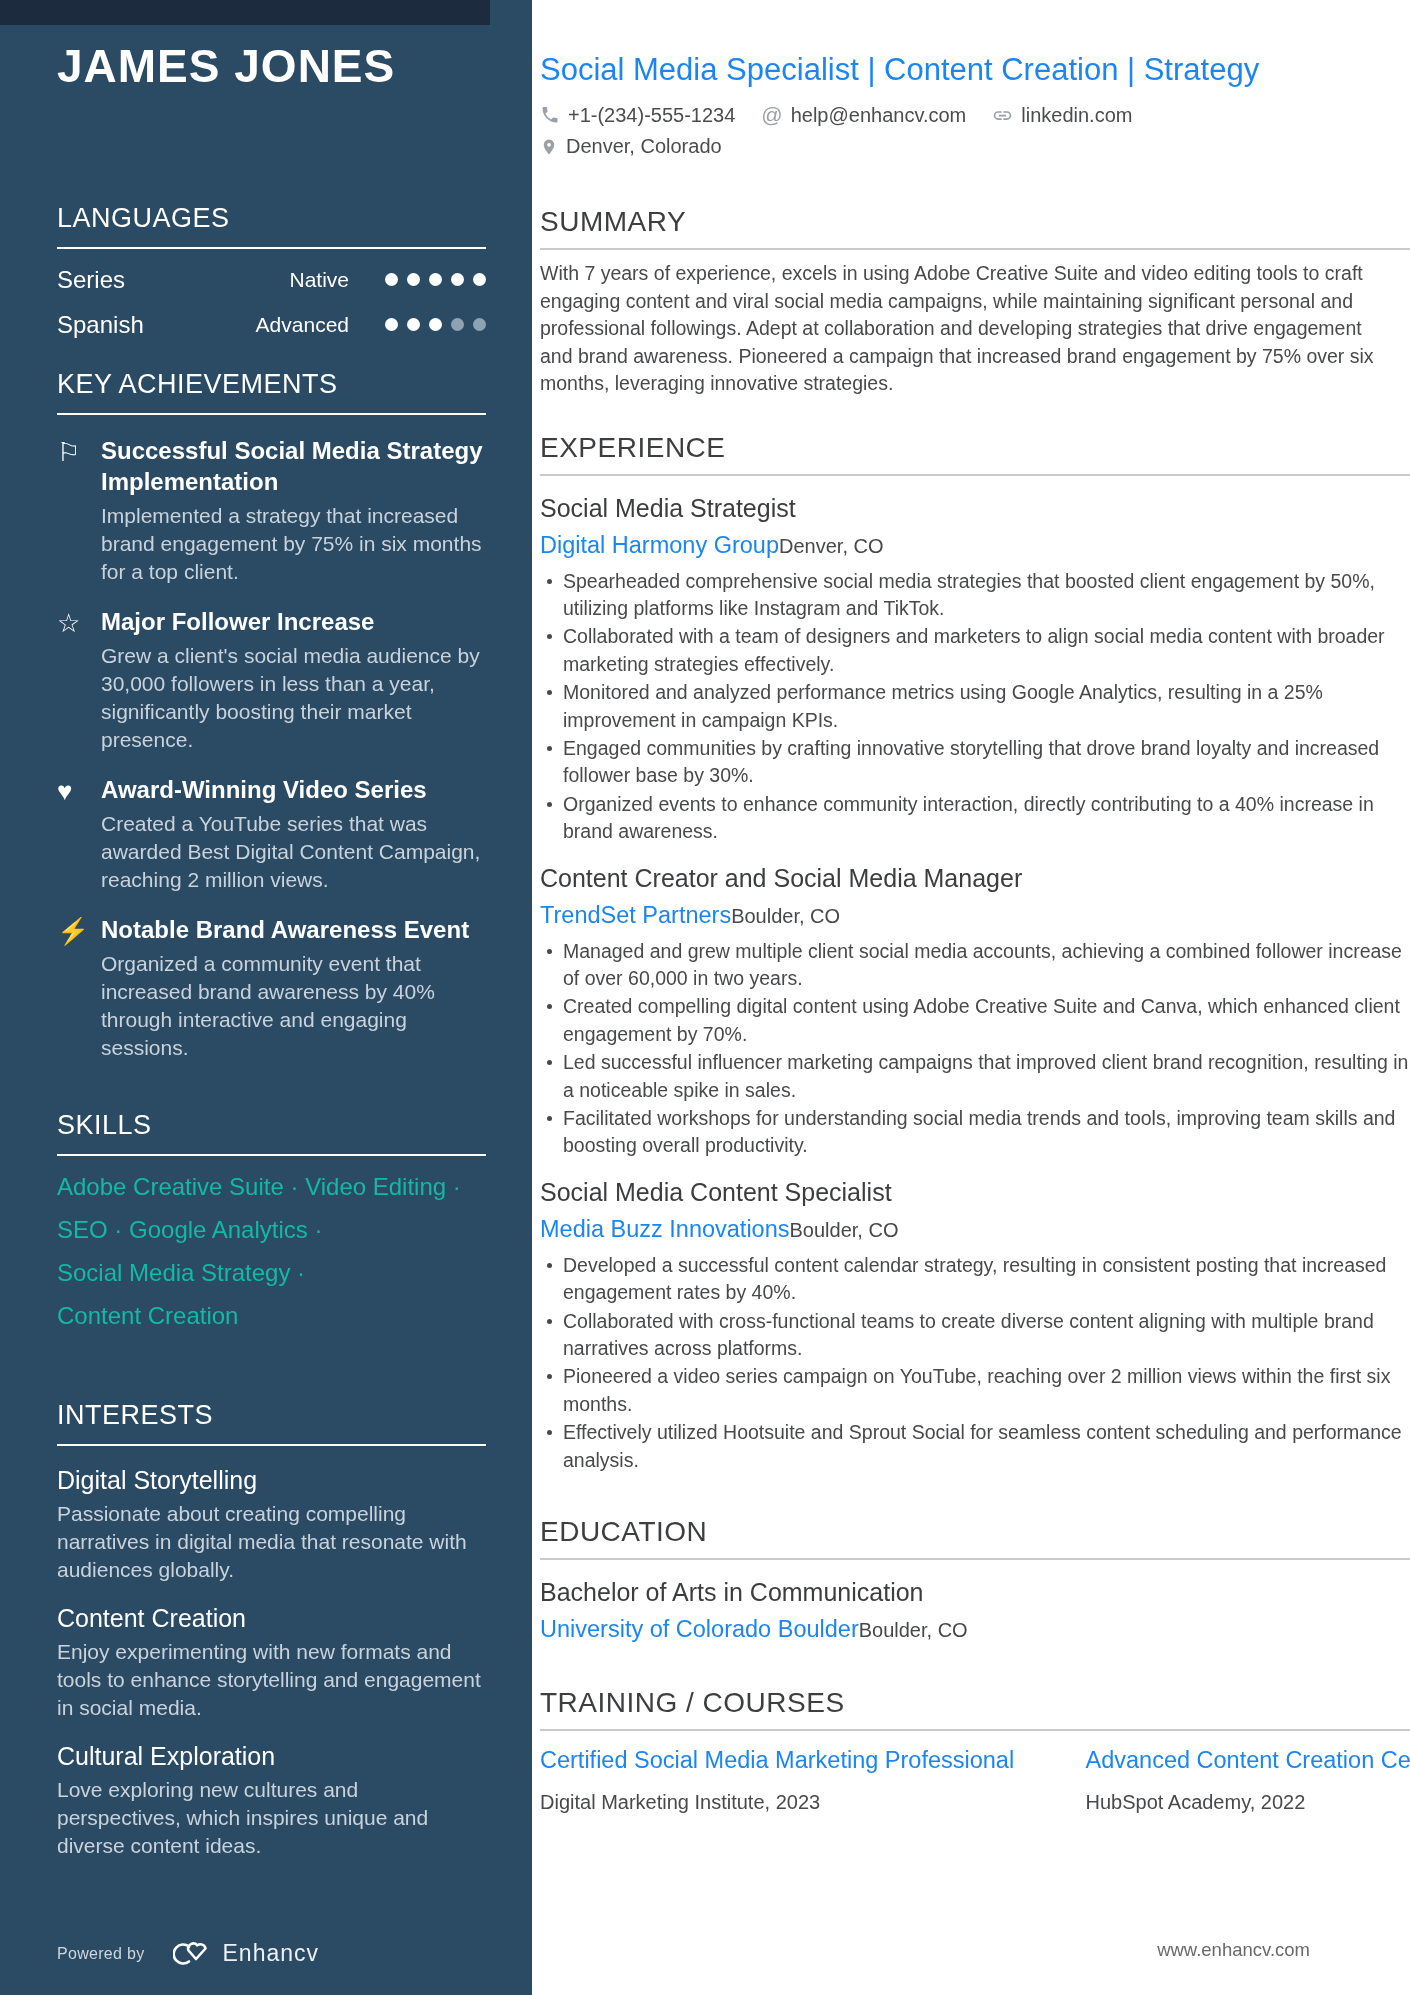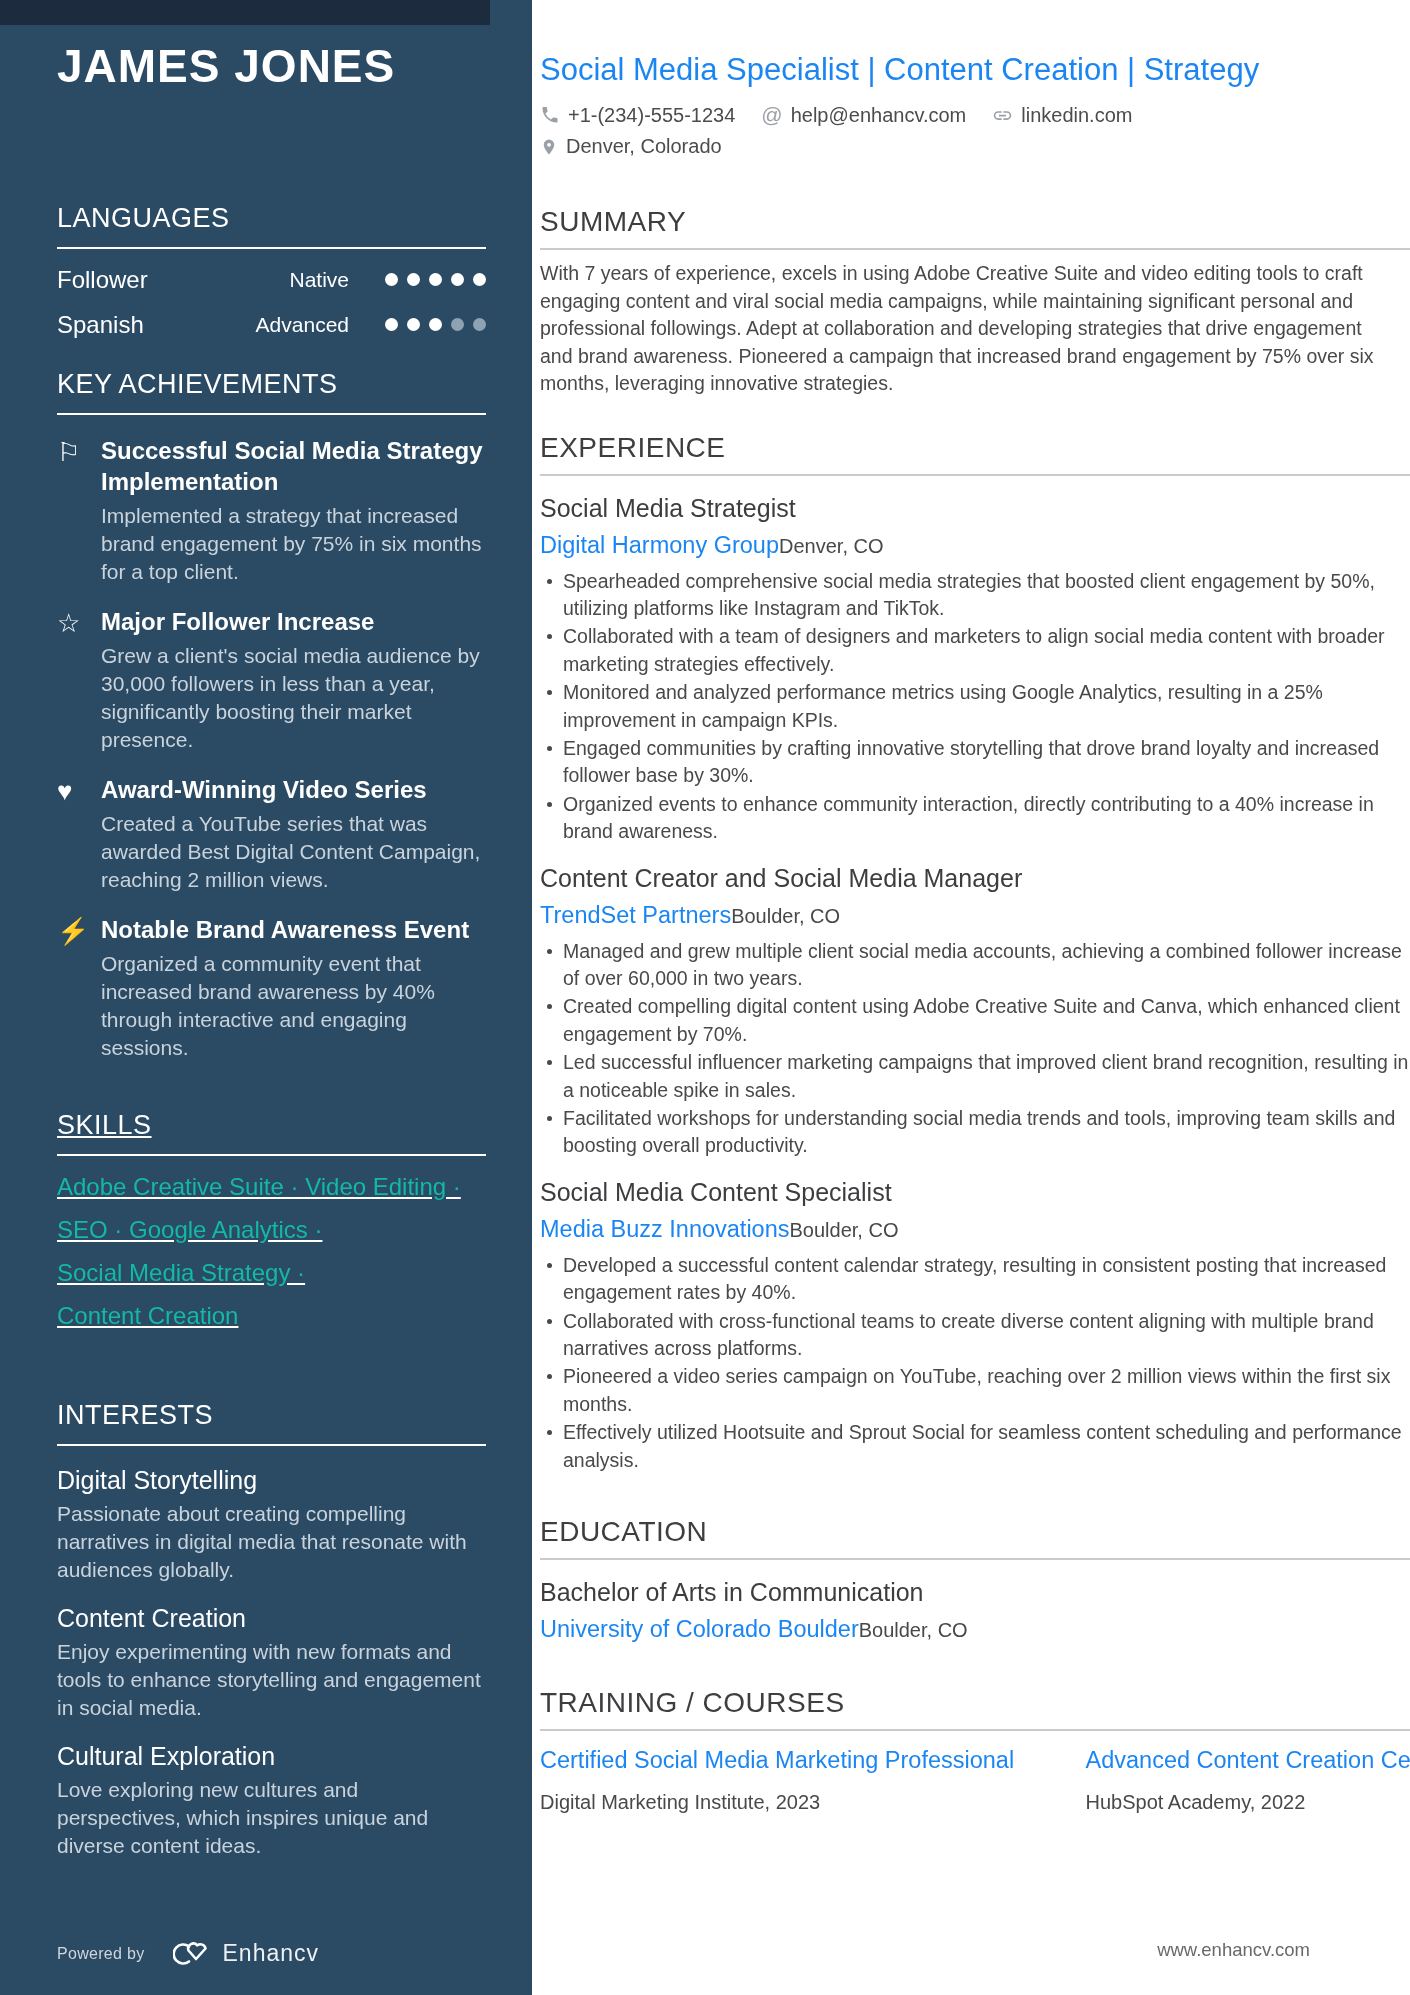--- a/index.html
+++ b/index.html
@@ -13,21 +13,21 @@
     background:#2b4a63;color:#fff;box-sizing:border-box;
     padding:0 46px 0 57px;
   }
   .top-strip{position:absolute;left:0;top:0;width:490px;height:25px;background:#1c2b3d;}
   .resume-name{
     margin:40px 0 0;font-size:46px;font-weight:600;letter-spacing:1px;
     line-height:1.15;color:#fff;
   }
   .side-section{margin-top:30px;}
   .side-section.languages{margin-top:110px;}
-  .side-section.skills{margin-top:48px;text-decoration:underline;}
+  .side-section.skills{margin-top:48px;}
   .side-section.interests{margin-top:72px;}
   .side-h{margin:0;font-size:27px;font-weight:500;letter-spacing:.5px;color:#fff;}
   .side-hr{border:none;border-top:2px solid #fefefe;margin:13px 0 0;}
   
   .lang-row{display:flex;align-items:center;margin-top:17px;}
   .lang-name{flex:1;font-size:24px;}
   .lang-level{font-size:21px;margin-right:36px;}
   .dots{display:flex;gap:9px;}
   .dot{width:13px;height:13px;border-radius:50%;background:#fff;}
   .dot.dim{background:#8da2b2;}
@@ -89,21 +89,21 @@
 
 <aside class="sidebar">
   <div class="top-strip"></div>
   <h1 class="resume-name">JAMES JONES</h1>
 
   <section class="side-section languages">
     <h2 class="side-h">LANGUAGES</h2>
     <hr class="side-hr">
     <div id="languages">
         <div class="lang-row">
-          <span class="lang-name">Follower</span>
+          <span class="lang-name">Series</span>
           <span class="lang-level">Native</span>
           <span class="dots">
             <span class="dot"></span>
             <span class="dot"></span>
             <span class="dot"></span>
             <span class="dot"></span>
             <span class="dot"></span>
           </span>
         </div>
         <div class="lang-row">

